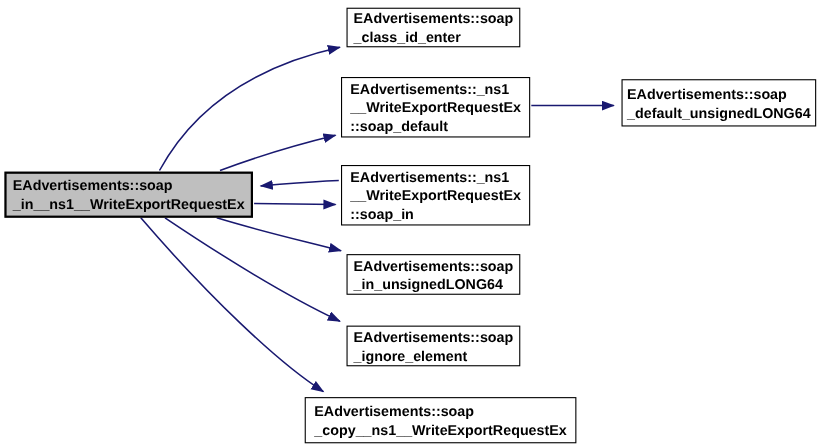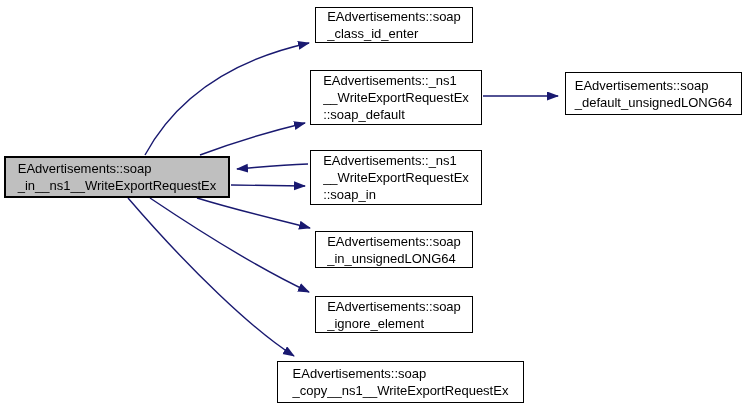--- a/index.html
+++ b/index.html
@@ -31,20 +31,21 @@
     align-items: center;
     justify-content: center;
     font-size: 13px;
     line-height: 17px;
     color: #000000;
     cursor: pointer;
   }
   .node .lbl {
     white-space: pre-line;
     text-align: left;
+    font-weight: bold;
   }
   .node.highlight {
     background: #bfbfbf;
     border-width: 2px;
     cursor: default;
   }
   
   #n-main     { left: 4px;   top: 156px; width: 226px; height: 42px; }
   #n-class    { left: 315px; top: 7px;   width: 158px; height: 36px; }
   #n-default  { left: 310px; top: 70px;  width: 172px; height: 55px; }

